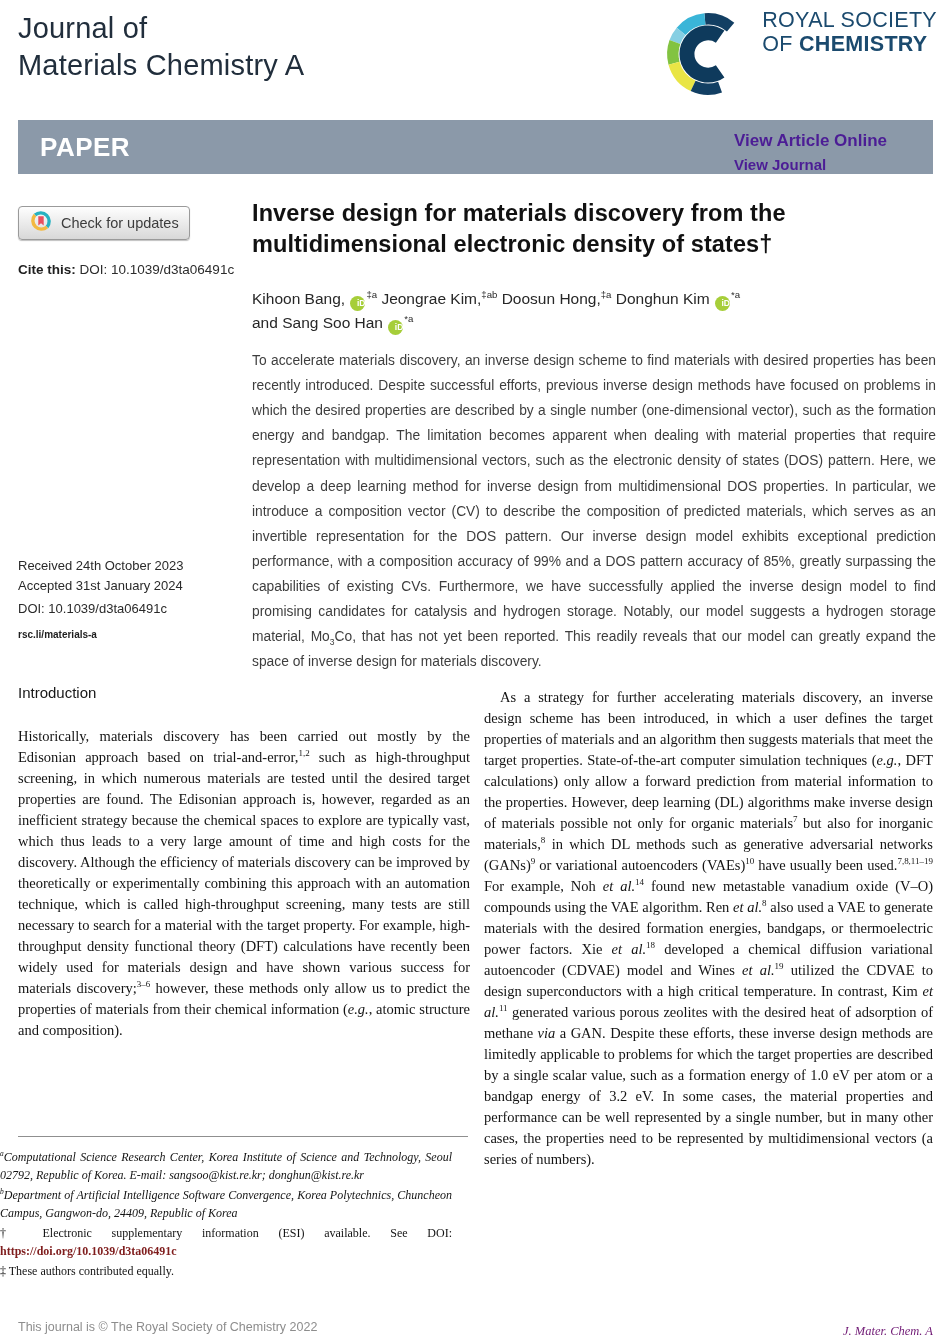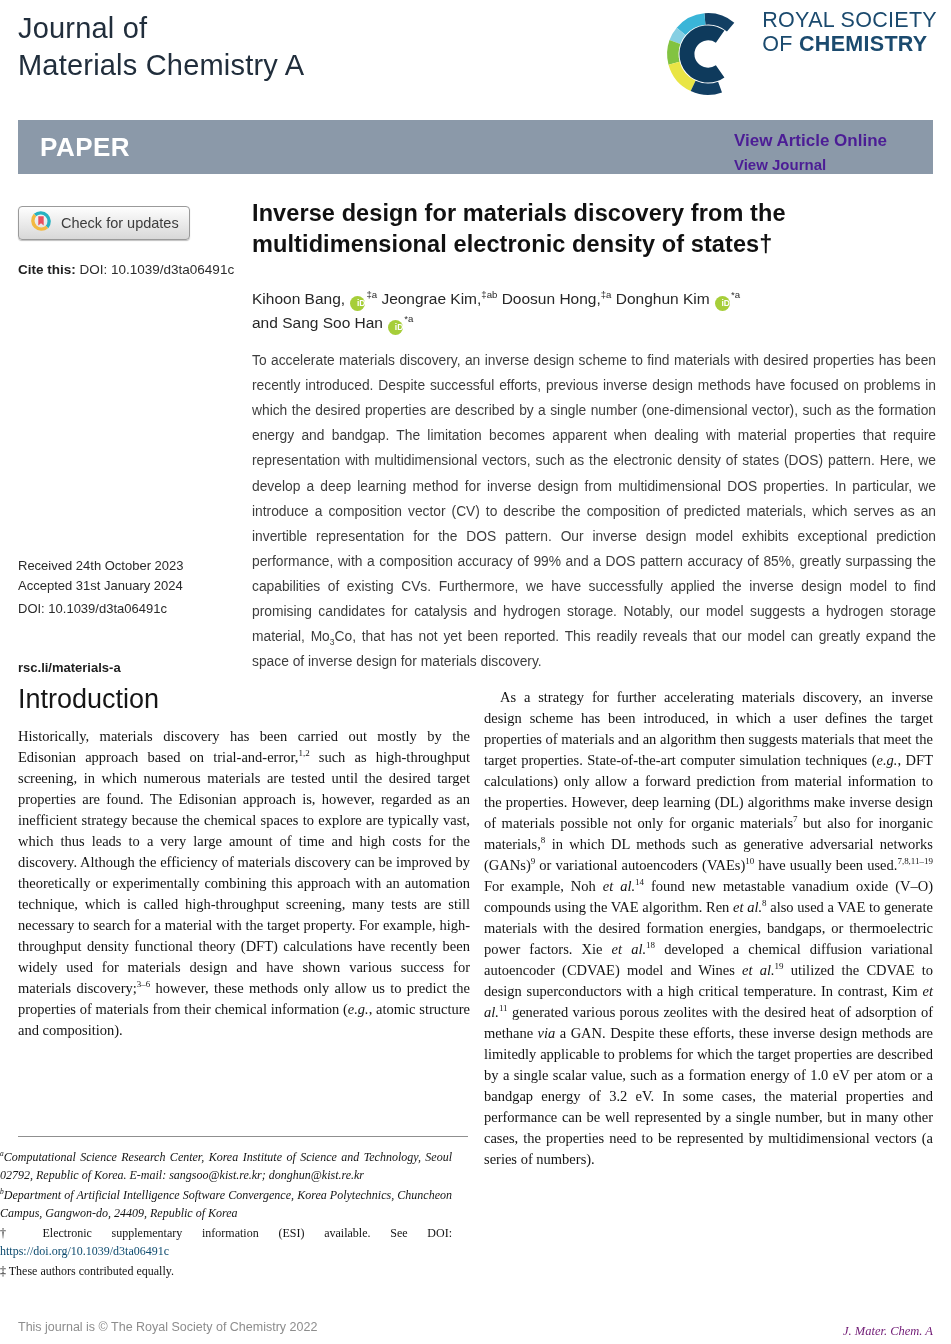--- a/index.html
+++ b/index.html
@@ -27,47 +27,47 @@
 
   
   .check-btn{position:absolute;left:18px;top:206px;width:172px;height:34px;
     background:linear-gradient(#fefefe,#d8d8d8);border:1px solid #9a9a9a;border-radius:4px;
     box-shadow:0 1px 1px rgba(0,0,0,0.25);display:flex;align-items:center;gap:8px;padding:0 10px;box-sizing:border-box;cursor:pointer;}
   .check-btn-label{font-size:14.5px;color:#3c3c3c;}
   .cite-line{position:absolute;left:18px;top:262px;font-size:13.5px;color:#2c2c2c;}
   .cite-line .lbl{font-weight:700;color:#1e1e1e;}
   .dates{position:absolute;left:18px;top:556px;font-size:13px;line-height:1.5;color:#2a2a2a;}
   .doi-line{position:absolute;left:18px;top:601px;font-size:13px;color:#2a2a2a;}
-  .site-line{position:absolute;left:18px;top:629px;font-size:13px;font-weight:700;color:#1e1e1e;cursor:pointer;margin-top:31px;}
+  .site-line{position:absolute;left:18px;top:629px;font-size:10px;font-weight:700;color:#1e1e1e;cursor:pointer;}
 
   
   .art-title{position:absolute;left:252px;top:198px;width:684px;font-size:23.5px;line-height:1.33;
     font-weight:600;color:#111111;letter-spacing:0.1px;}
   .authors{position:absolute;left:252px;top:287px;width:640px;font-size:15.5px;line-height:1.55;color:#272727;}
   .orcid{display:inline-block;width:15px;height:15px;border-radius:50%;background:#a6ce39;color:#ffffff;
     font-size:8.5px;font-weight:700;line-height:15px;text-align:right;vertical-align:-2px;margin:0 1px;}
   .abstract{position:absolute;left:252px;top:348px;width:684px;font-size:13.8px;line-height:1.82;
     color:#3e3e3e;text-align:justify;}
 
   
-  .section-heading{position:absolute;left:18px;top:684px;font-size:27px;font-weight:500;color:#161616;}
+  .section-heading{position:absolute;left:18px;top:684px;font-size:15px;font-weight:500;color:#161616;}
   .col{position:absolute;font-family:"Liberation Serif",serif;font-size:14.5px;line-height:1.45;
     color:#131313;text-align:justify;}
   .col-left{left:18px;top:726px;width:452px;}
   .col-right{left:484px;top:687px;width:449px;}
   .col-right p{text-indent:16px;margin:0;}
   .col-left p{margin:0;}
 
   
   .fn-rule{position:absolute;left:18px;top:1136px;width:450px;height:1px;background:#8f8f8f;}
   .footnotes{position:absolute;left:0;top:1146px;width:452px;font-family:"Liberation Serif",serif;
     font-size:12px;line-height:1.5;color:#131313;text-align:justify;}
   .footnotes p{margin:2px 0;}
   .fn-italic{font-style:italic;}
-  .fn-link{font-weight:400;color:#0c4a6e;cursor:pointer;}
+  .fn-link{font-weight:700;color:#7f1d1d;cursor:pointer;}
 
   
   .footer-left{position:absolute;left:18px;top:1320px;font-size:12.5px;color:#8d8d8d;}
   .footer-right{position:absolute;right:18px;top:1324px;font-size:12.5px;color:#701a75;
     font-family:"Liberation Serif",serif;font-style:italic;}
 </style>
 </head>
 <body>
 
 <div class="page">

